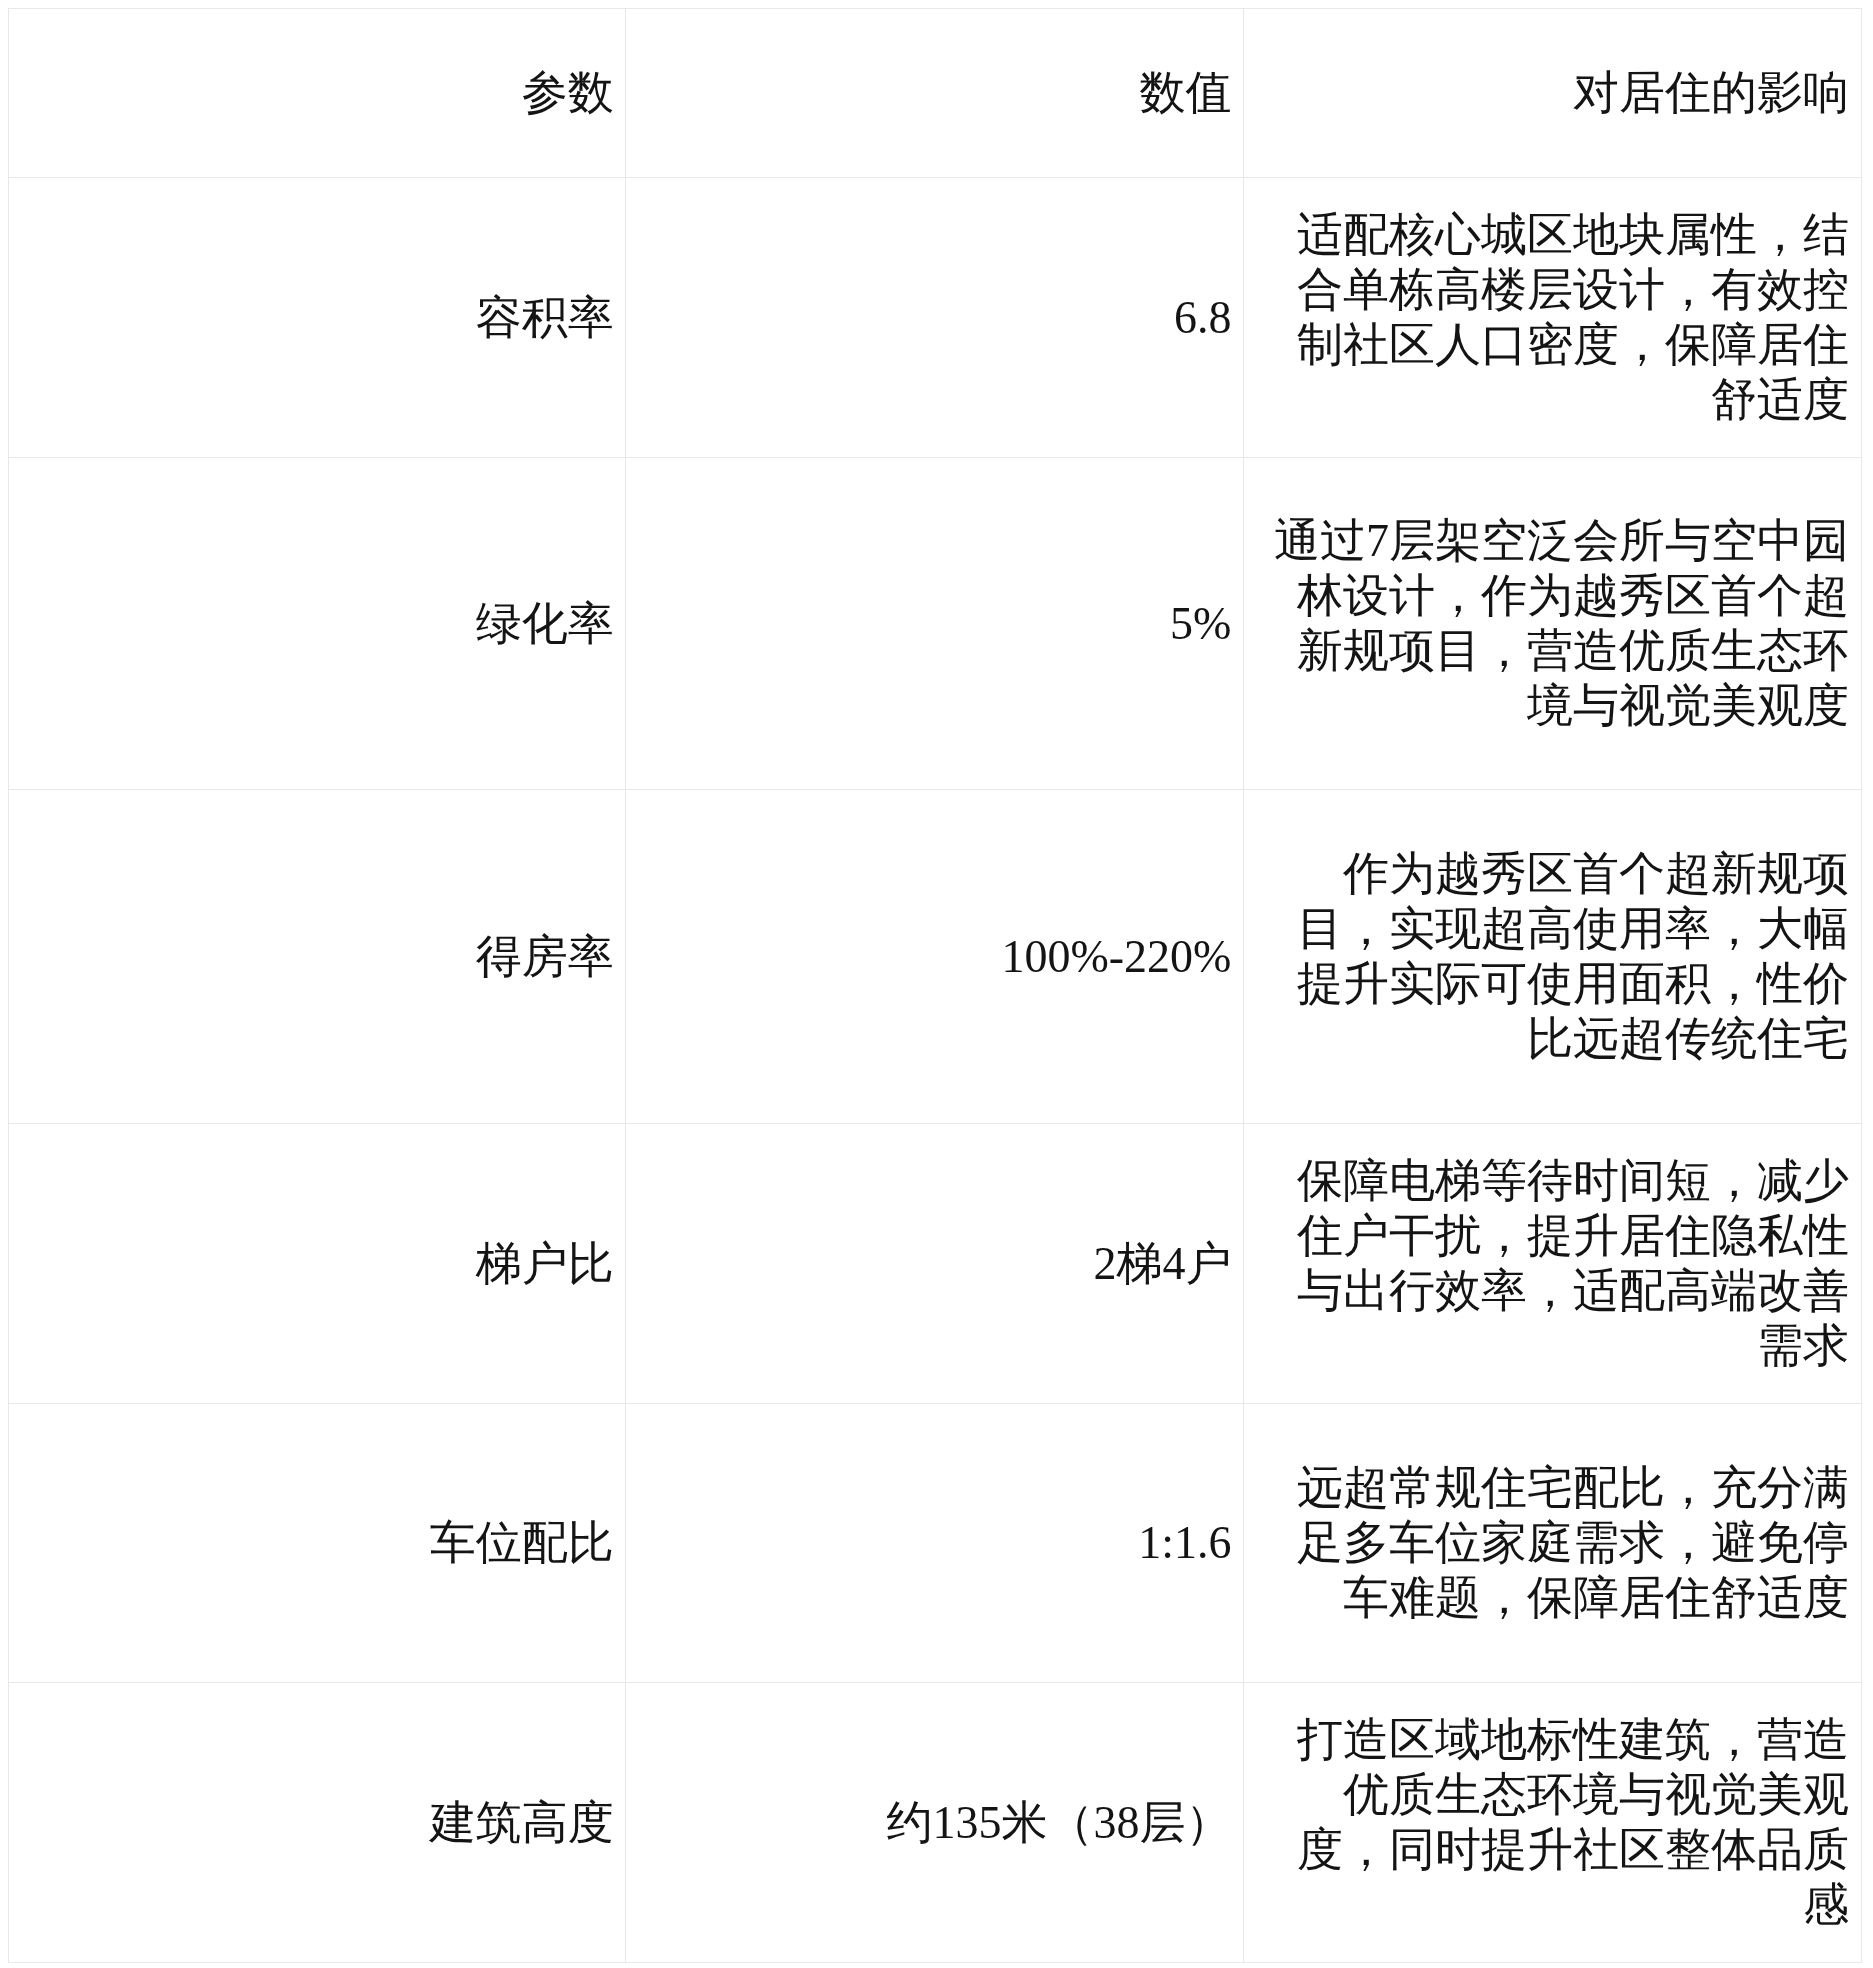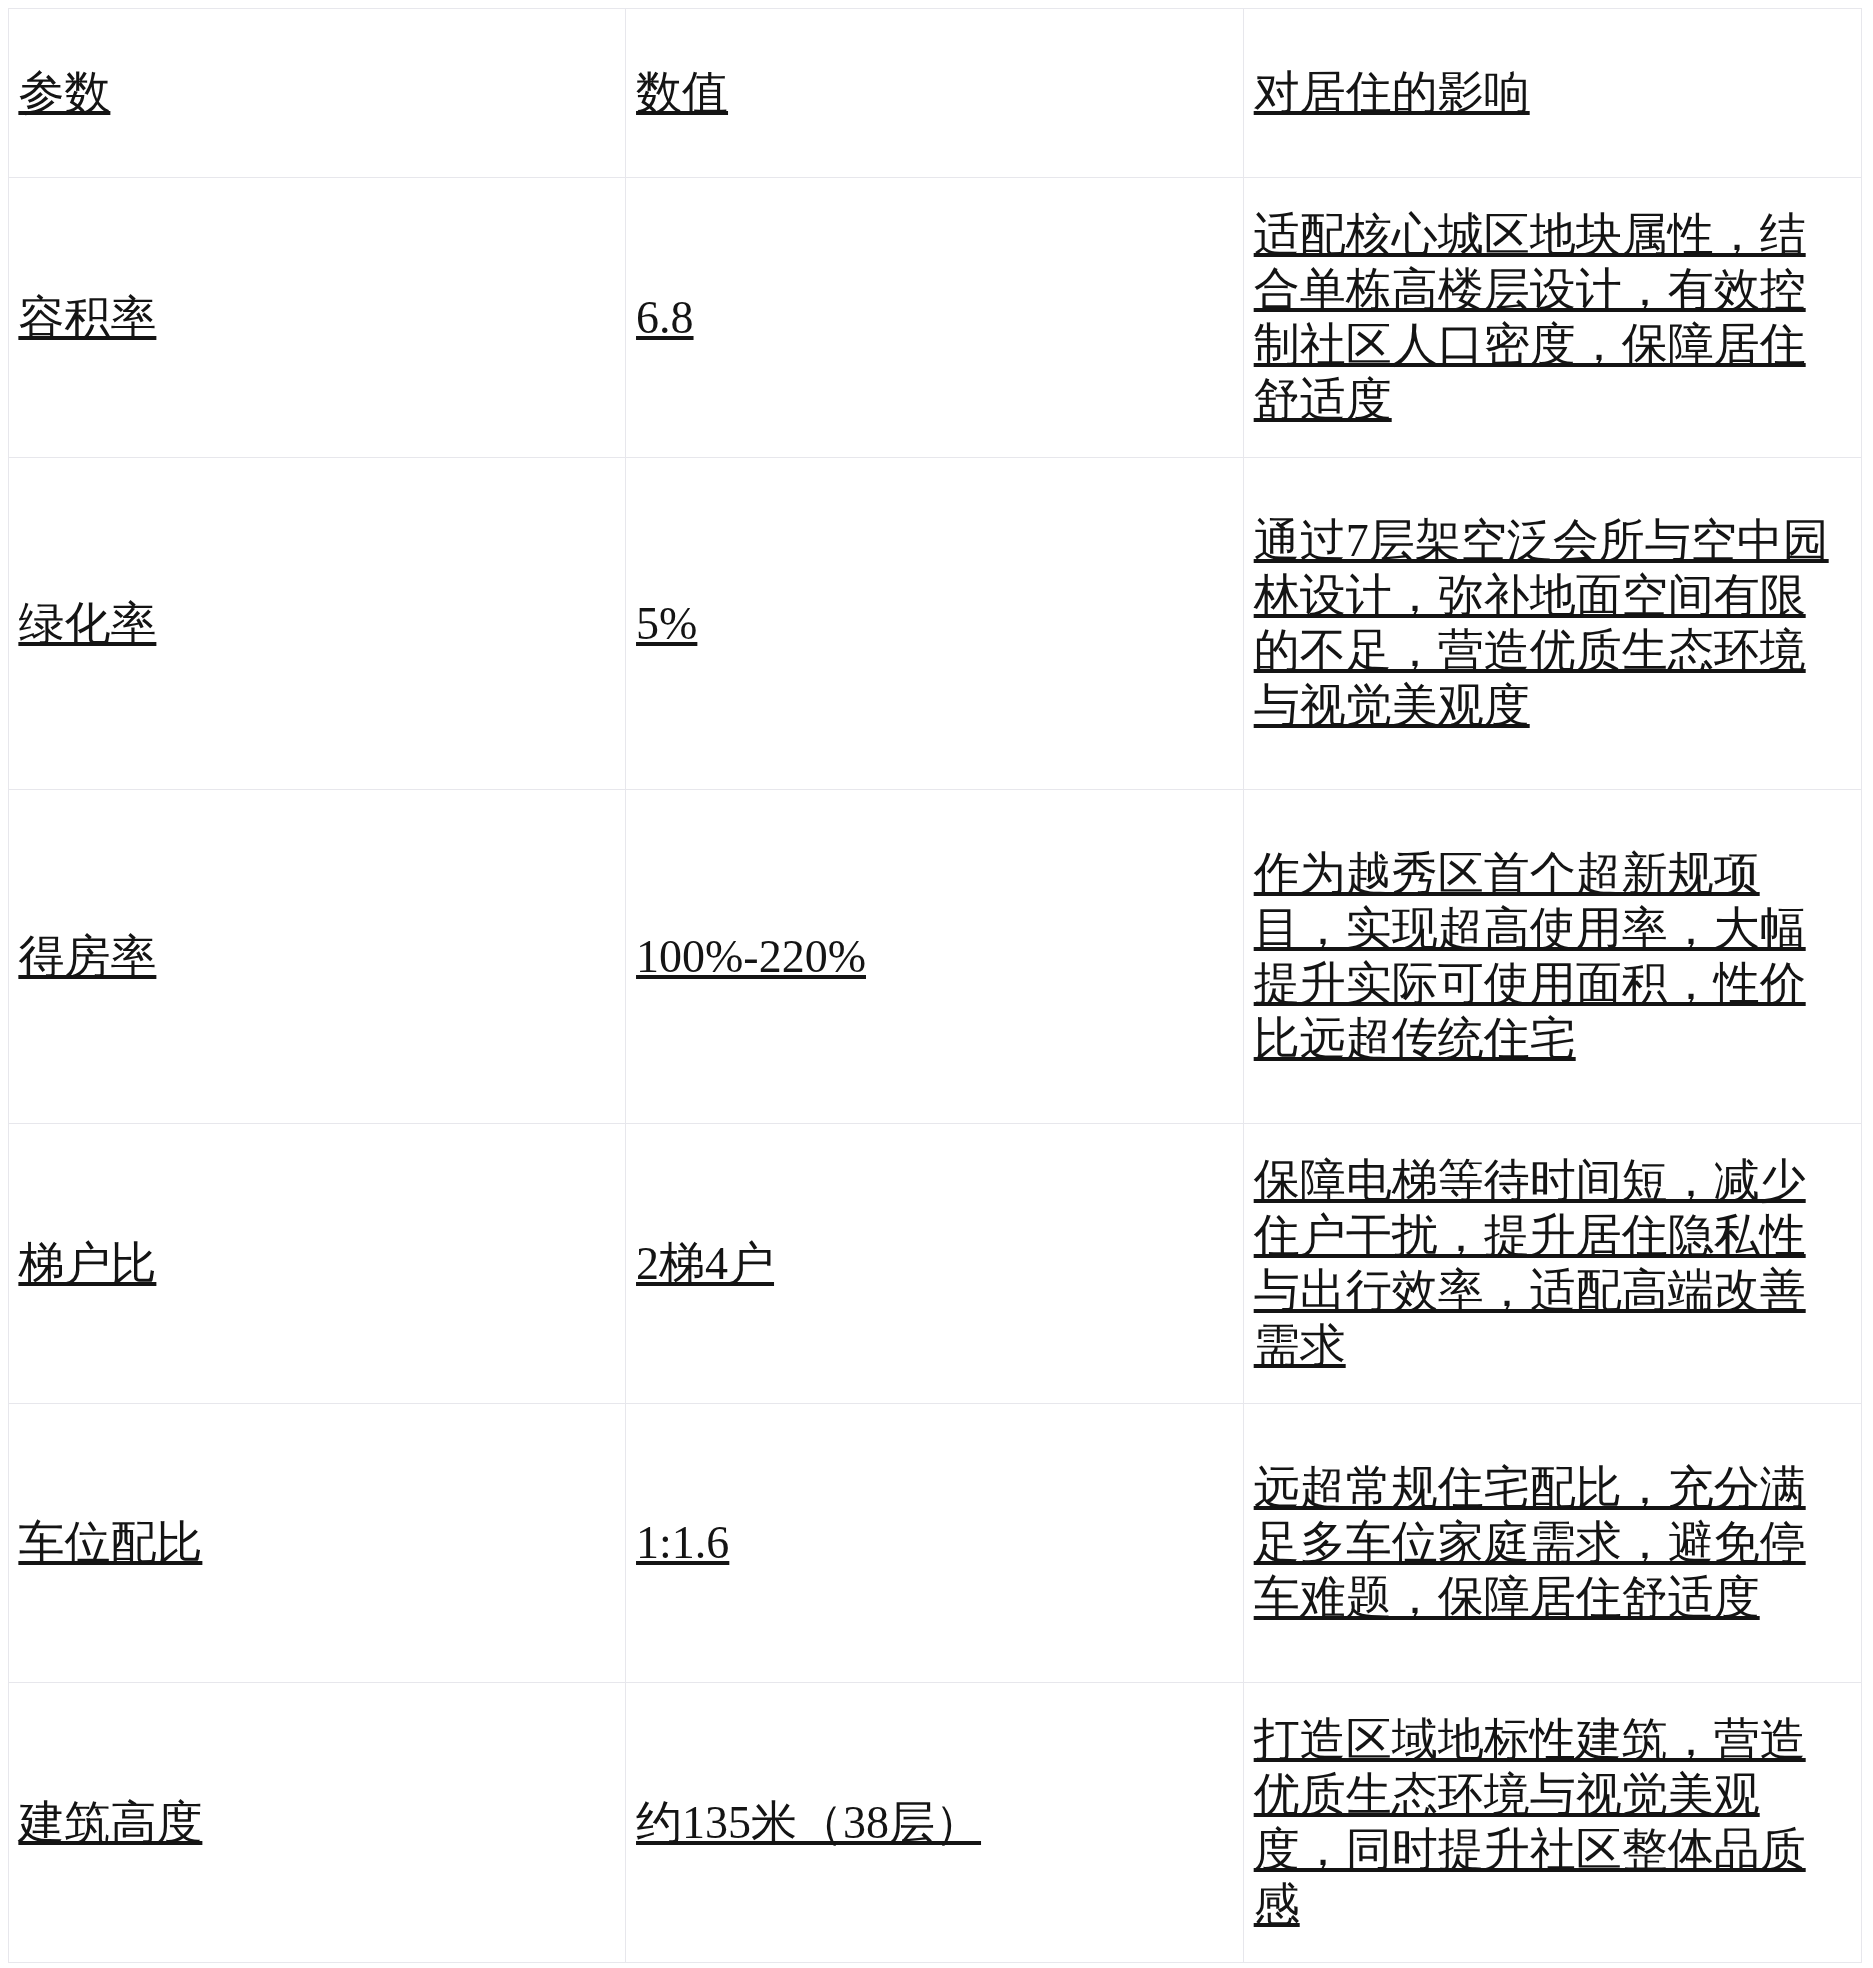--- a/index.html
+++ b/index.html
@@ -20,29 +20,28 @@
     border-collapse: collapse;
     table-layout: fixed;
     width: 1854px;
     background: #ffffff;
   }
   table.spec-table col { width: 33.333%; }
   table.spec-table th,
   table.spec-table td {
     border: 1px solid #e7e7ec;
     vertical-align: middle;
-    text-align: left;
+    text-align: right;
     padding: 5.8px 11.6px 5.8px 9.7px;
     font-size: 46px;
     line-height: 1.2;
     font-weight: normal;
     box-sizing: border-box;
     word-break: break-all;
     overflow-wrap: anywhere;
-    text-decoration: underline;
   }
   tr.hdr     { height: 169px; }
   tr.r0      { height: 280px; }
   tr.r1      { height: 332px; }
   tr.r2      { height: 334px; }
   tr.r3      { height: 280px; }
   tr.r4      { height: 279px; }
   tr.r5      { height: 280px; }
 </style>
 </head>
@@ -64,21 +63,21 @@
     </thead>
     <tbody>
       <tr class="r0">
         <td>容积率</td>
         <td>6.8</td>
         <td>适配核心城区地块属性，结合单栋高楼层设计，有效控制社区人口密度，保障居住舒适度</td>
       </tr>
       <tr class="r1">
         <td>绿化率</td>
         <td>5%</td>
-        <td>通过7层架空泛会所与空中园林设计，弥补地面空间有限的不足，营造优质生态环境与视觉美观度</td>
+        <td>通过7层架空泛会所与空中园林设计，作为越秀区首个超新规项目，营造优质生态环境与视觉美观度</td>
       </tr>
       <tr class="r2">
         <td>得房率</td>
         <td>100%-220%</td>
         <td>作为越秀区首个超新规项目，实现超高使用率，大幅提升实际可使用面积，性价比远超传统住宅</td>
       </tr>
       <tr class="r3">
         <td>梯户比</td>
         <td>2梯4户</td>
         <td>保障电梯等待时间短，减少住户干扰，提升居住隐私性与出行效率，适配高端改善需求</td>

